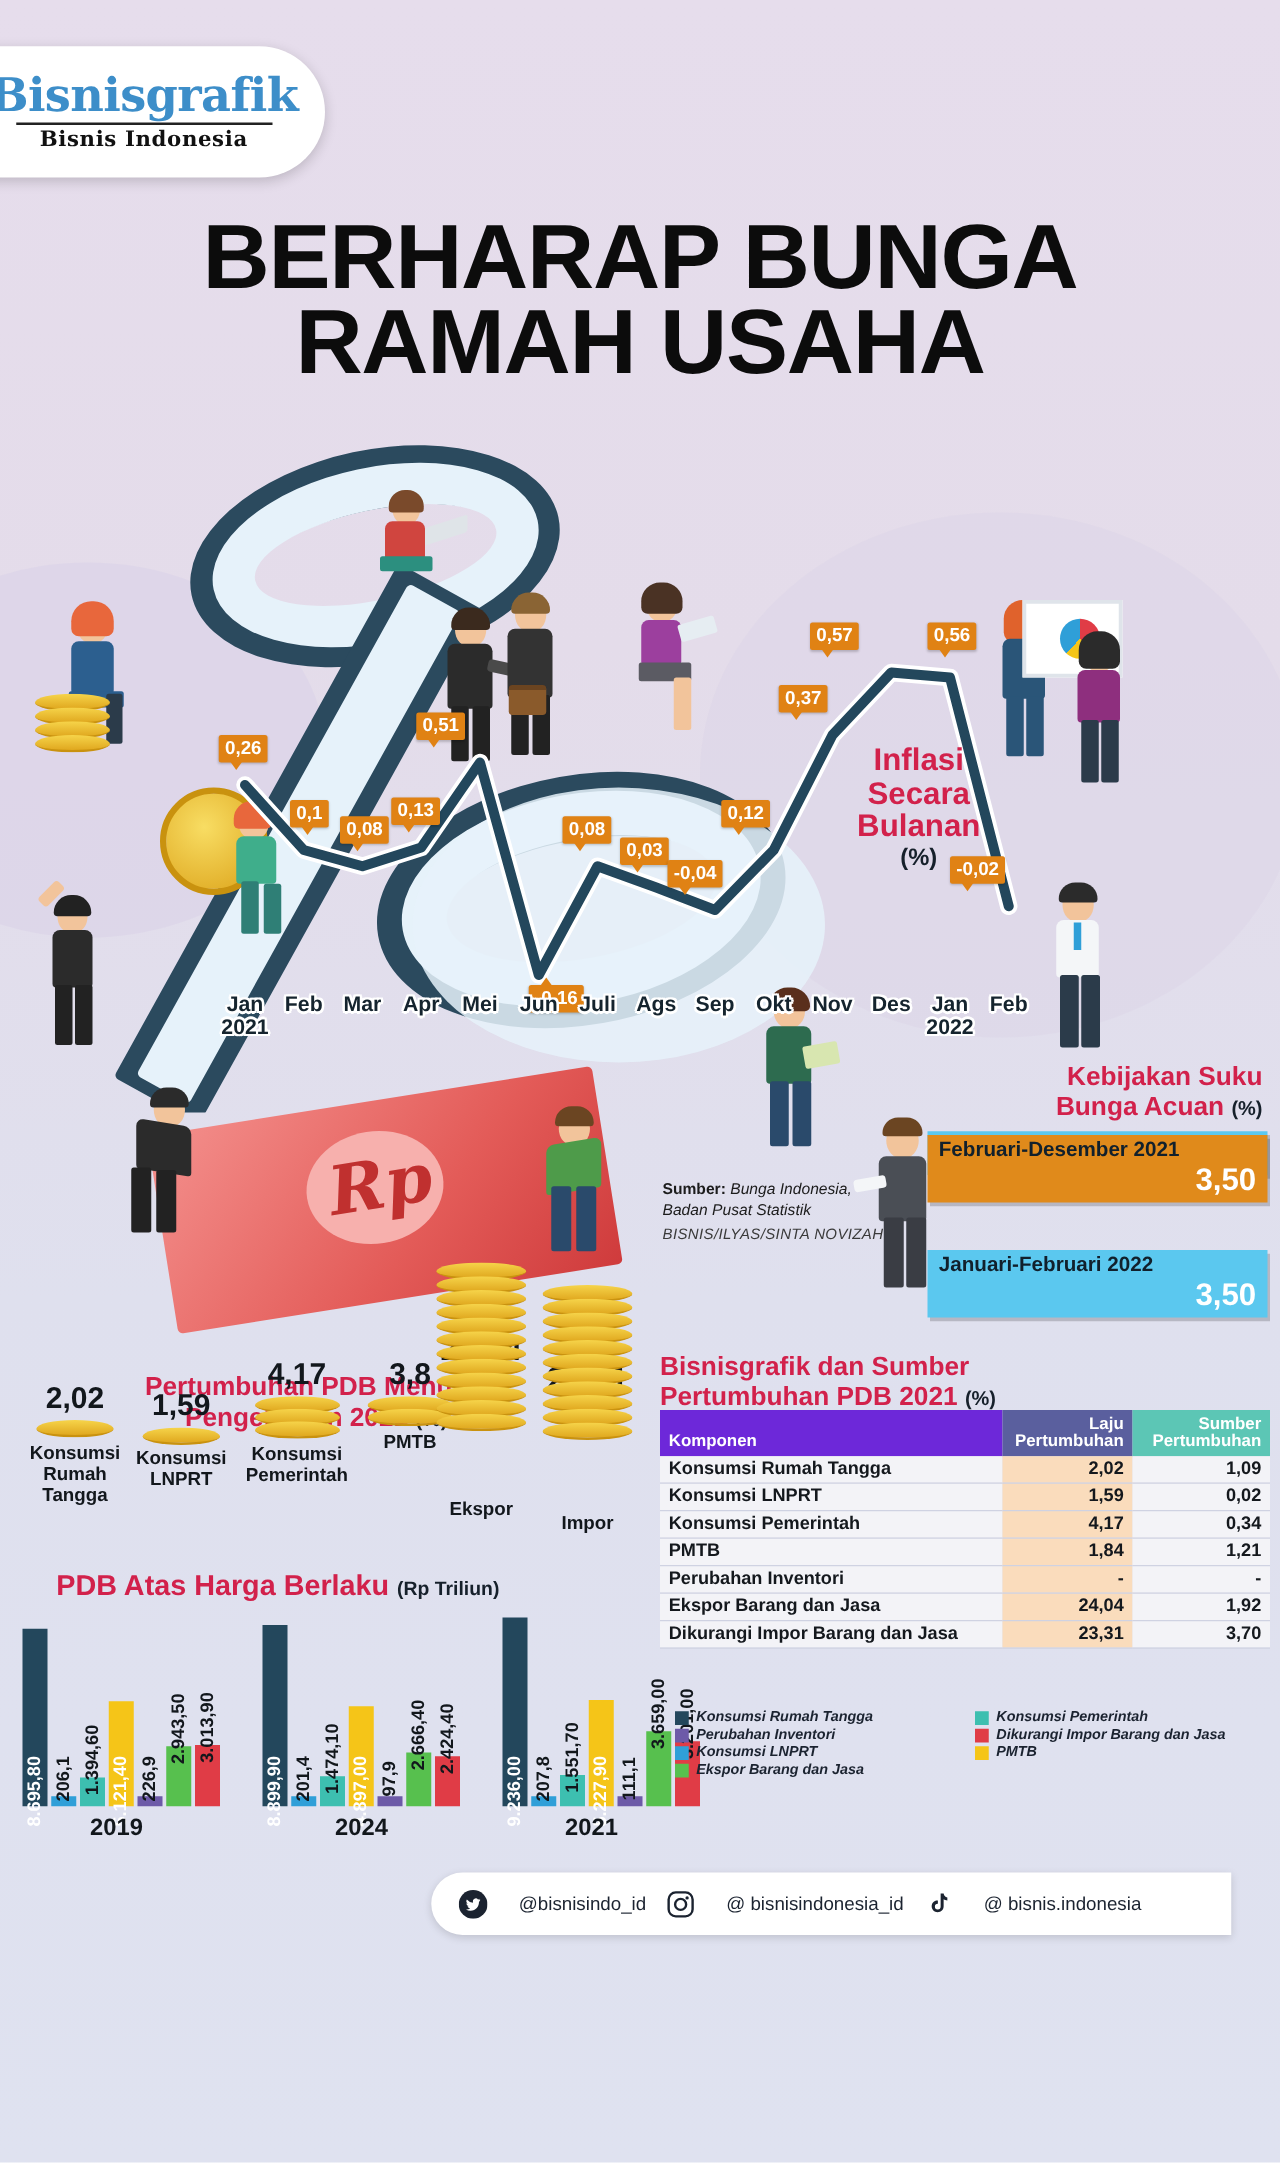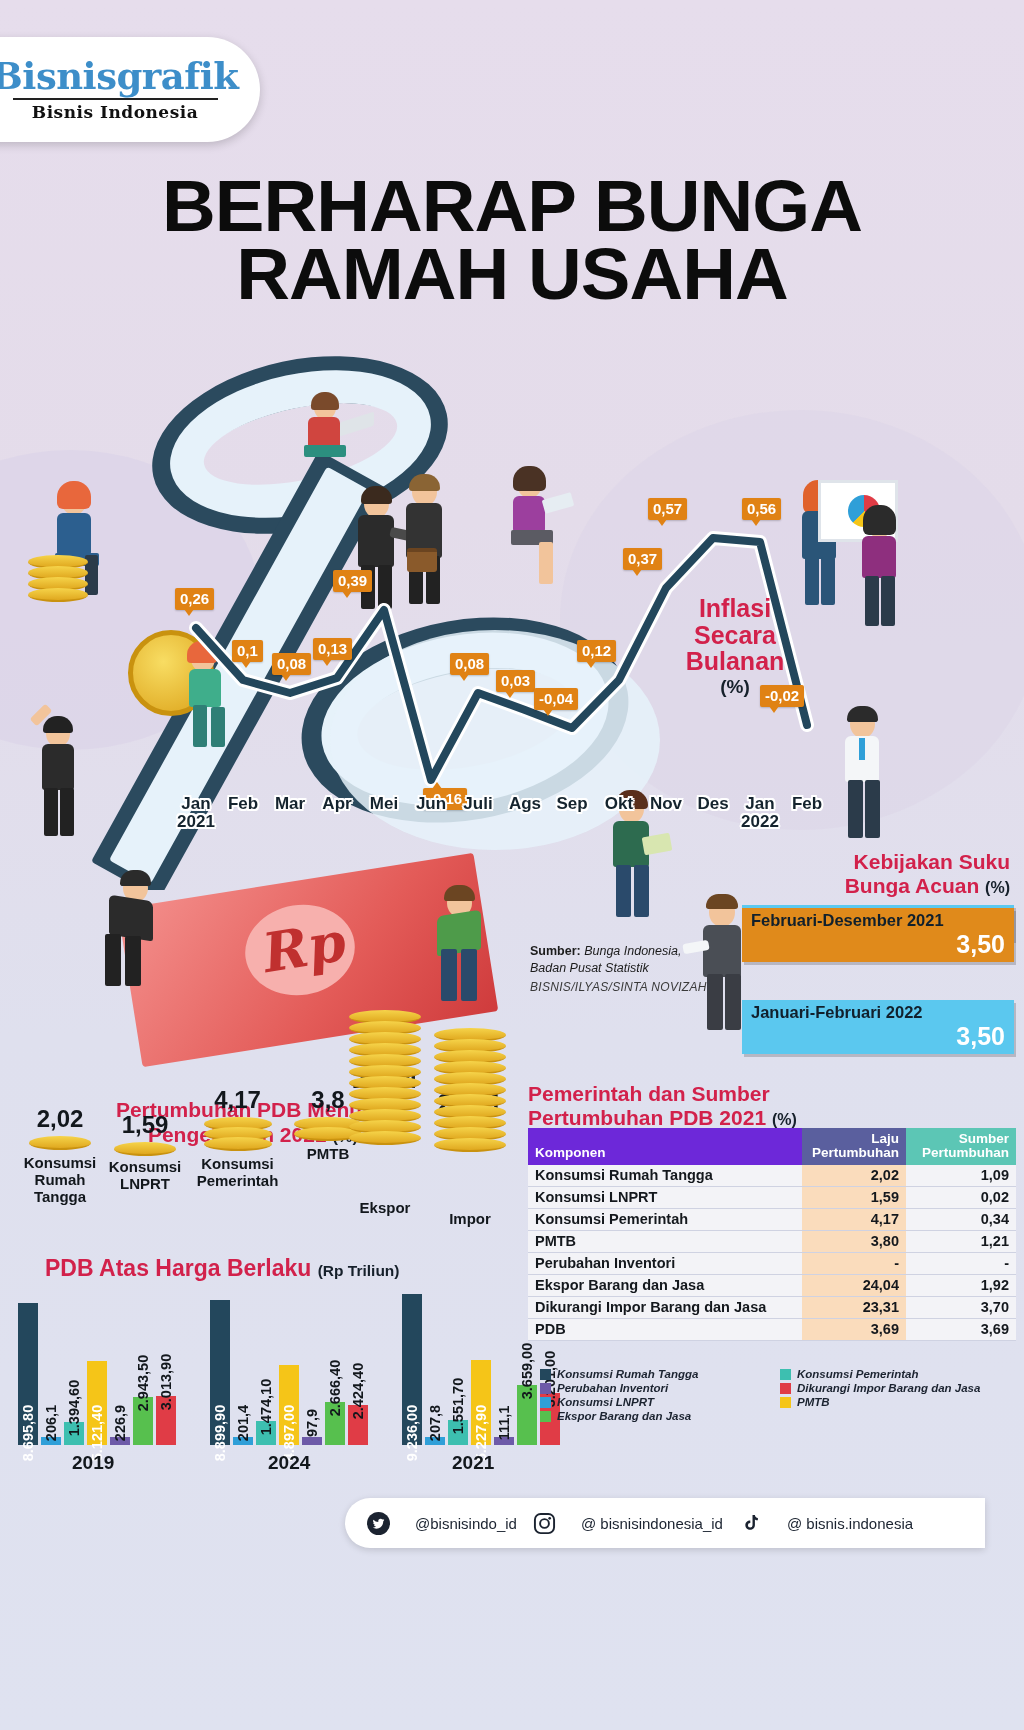--- a/index.html
+++ b/index.html
@@ -307,21 +307,21 @@
 <svg style="position:absolute;left:0;top:480px;width:1024px;height:330px;" viewBox="0 0 1024 330">
   <polyline fill="none" stroke="#ffffff" stroke-width="14" stroke-linejoin="round" stroke-linecap="round" points="196,148 243,200 290,213 337,198 384,130 431,300 478,213 525,230 572,248 619,200 666,108 713,58 760,62 807,245"></polyline>
   <polyline fill="none" stroke="#23475c" stroke-width="8" stroke-linejoin="round" stroke-linecap="round" points="196,148 243,200 290,213 337,198 384,130 431,300 478,213 525,230 572,248 619,200 666,108 713,58 760,62 807,245"></polyline>
 </svg>
 
 <div class="chart-line-layer">
   <div class="lbl" style="left:175px;top:108px;">0,26</div>
   <div class="lbl" style="left:232px;top:160px;">0,1</div>
   <div class="lbl" style="left:272px;top:173px;">0,08</div>
   <div class="lbl" style="left:313px;top:158px;">0,13</div>
-  <div class="lbl" style="left:333px;top:90px;">0,39</div>
+  <div class="lbl" style="left:333px;top:90px;">0,51</div>
   <div class="lbl up" style="left:423px;top:308px;">-0,16</div>
   <div class="lbl" style="left:450px;top:173px;">0,08</div>
   <div class="lbl" style="left:496px;top:190px;">0,03</div>
   <div class="lbl" style="left:534px;top:208px;">-0,04</div>
   <div class="lbl" style="left:577px;top:160px;">0,12</div>
   <div class="lbl" style="left:623px;top:68px;">0,37</div>
   <div class="lbl" style="left:648px;top:18px;">0,57</div>
   <div class="lbl" style="left:742px;top:18px;">0,56</div>
   <div class="lbl" style="left:760px;top:205px;">-0,02</div>
 </div>
@@ -464,21 +464,21 @@
       <div class="coin" style="top:99px;"></div>
         <div class="coin" style="top:110px;"></div>
     </div>
     <div class="pg-name" style="margin-top:92px;">
       <span>Impor</span>
     </div>
   </div>
 </div>
 
 <div class="tb-title">
-  <span>Pemerintah dan Sumber</span><br>
+  <span>Bisnisgrafik dan Sumber</span><br>
   <span>Pertumbuhan PDB 2021</span>
   <span class="pc">(%)</span>
 </div>
 
 <table class="pdbtab">
   <thead>
     <tr>
       <th class="c1">Komponen</th>
       <th class="c2">
         <span>Laju</span><br>
@@ -501,42 +501,37 @@
         <td class="c2">1,59</td>
         <td class="c3">0,02</td>
       </tr>
     <tr>
         <td class="c1">Konsumsi Pemerintah</td>
         <td class="c2">4,17</td>
         <td class="c3">0,34</td>
       </tr>
     <tr>
         <td class="c1">PMTB</td>
-        <td class="c2">3,80</td>
+        <td class="c2">1,84</td>
         <td class="c3">1,21</td>
       </tr>
     <tr>
         <td class="c1">Perubahan Inventori</td>
         <td class="c2">-</td>
         <td class="c3">-</td>
       </tr>
     <tr>
         <td class="c1">Ekspor Barang dan Jasa</td>
         <td class="c2">24,04</td>
         <td class="c3">1,92</td>
       </tr>
     <tr>
         <td class="c1">Dikurangi Impor Barang dan Jasa</td>
         <td class="c2">23,31</td>
         <td class="c3">3,70</td>
-      </tr>
-    <tr>
-        <td class="c1">PDB</td>
-        <td class="c2">3,69</td>
-        <td class="c3">3,69</td>
       </tr>
   </tbody>
 </table>
 
 <div class="bc-title">
   <span>PDB Atas Harga Berlaku</span>
   <span class="pc">(Rp Triliun)</span>
 </div>
 
 <div class="barchart" id="barchart">

